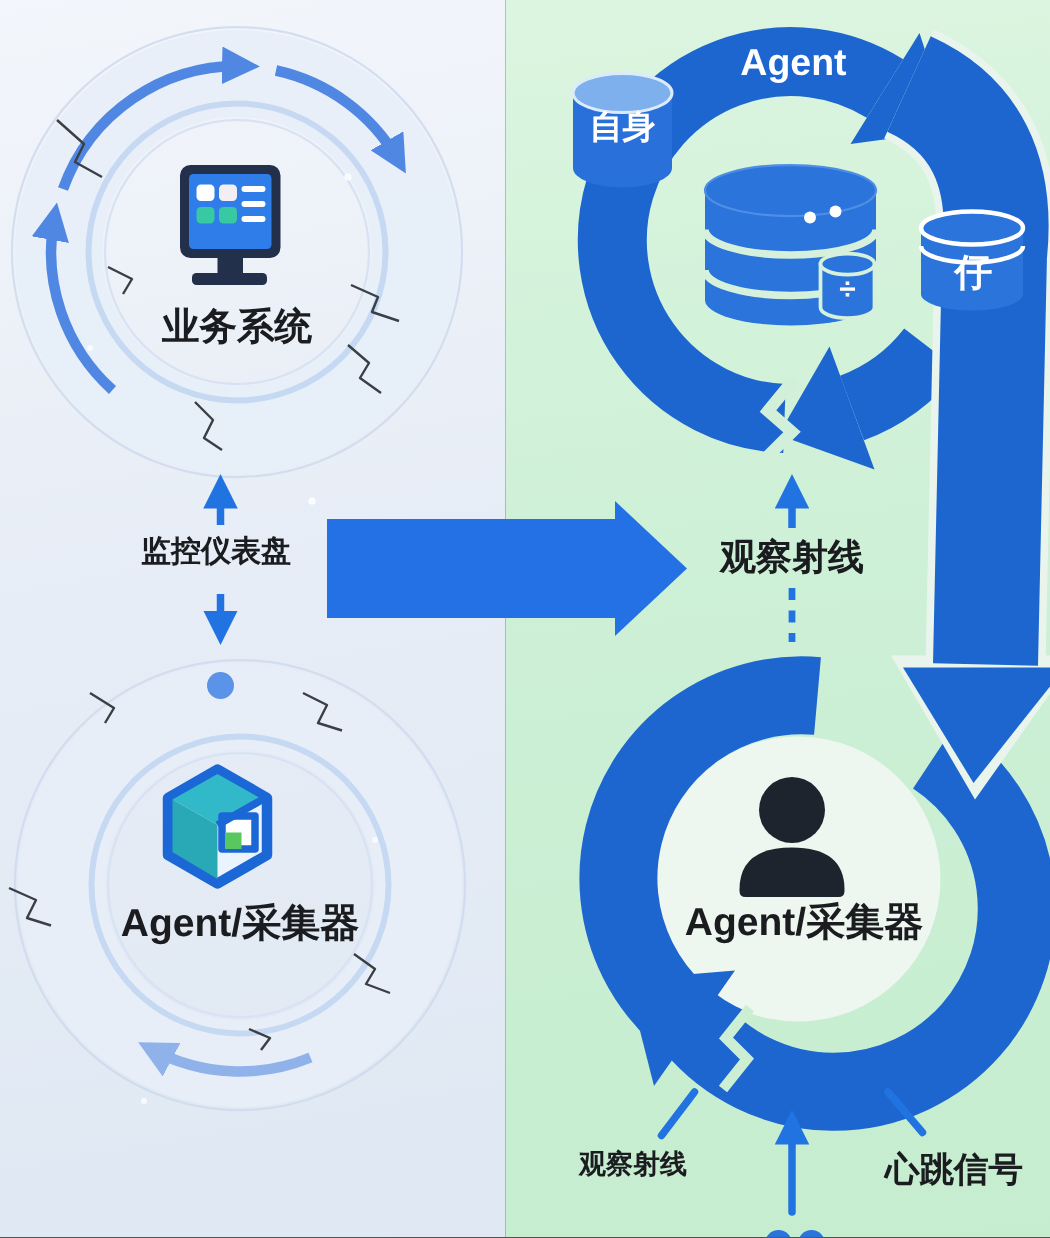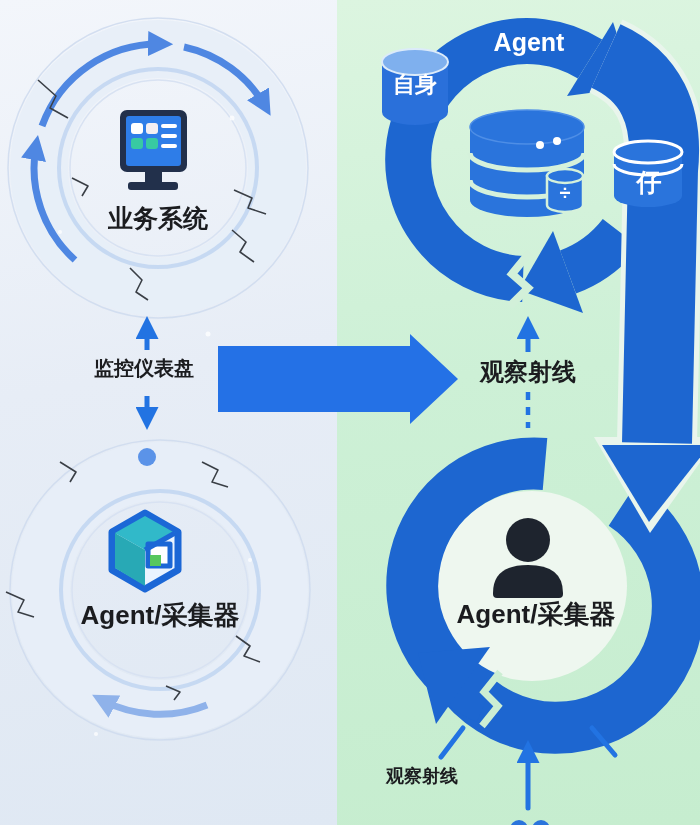--- a/index.html
+++ b/index.html
@@ -197,13 +197,14 @@
   <div class="lbl white" style="left:632px;top:168px;width:34px;font-size:25px;">仔</div>
 
   <div class="lbl white" style="left:551px;top:182px;width:28px;font-size:20px;">÷</div>
 
   <div class="lbl" style="left:468px;top:358px;width:120px;font-size:24px;">观察射线</div>
 
   <div class="lbl" style="left:450px;top:600px;width:172px;font-size:26px;">Agent/采集器</div>
 
   <div class="lbl" style="left:370px;top:766px;width:104px;font-size:18px;">观察射线</div>
 
+  <div class="lbl" style="left:584px;top:766px;width:104px;font-size:23px;">心跳信号</div>
 </div>
 
 </body></html>

